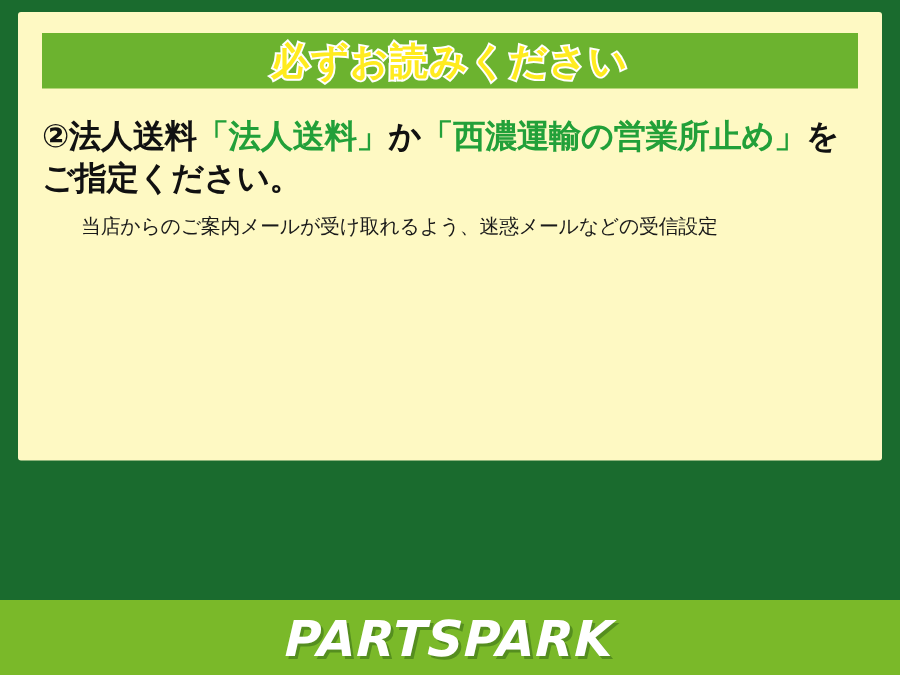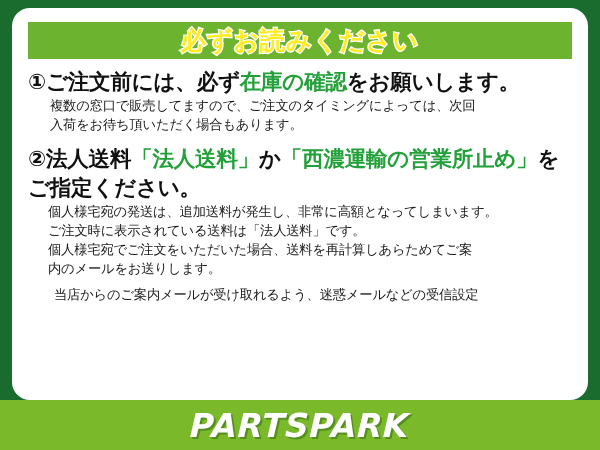--- a/index.html
+++ b/index.html
@@ -24,24 +24,24 @@
     background: #1a6b2e;              
     overflow: hidden;
   }
 
   
   #notice-panel {
     position: absolute;
     left: 12px;
     top: 8px;
     width: 576px;
-    height: 392px;
+    height: 299px;
     box-sizing: border-box;
-    background: #ffffff;
-    border-radius: 18px;
+    background: #fef9c3;
+    border-radius: 2px;
     overflow: hidden;
   }
 
   
   #header-banner {
     position: absolute;
     left: 16px;
     top: 14px;
     width: 544px;
     height: 37px;
@@ -135,38 +135,25 @@
 
   <div id="notice-panel">
 
     <div id="header-banner">
       <span id="header-title">必ずお読みください</span>
     </div>
 
     <div id="notice-items">
 
       <div class="notice-item" id="item-1">
-        <div class="item-heading">
-          <span>①</span><span>ご注文前には、必ず</span><span class="hl">在庫の確認</span><span>をお願いします。</span>
-        </div>
-        <div class="item-body">
-          <div>複数の窓口で販売してますので、ご注文のタイミングによっては、次回</div>
-          <div>入荷をお待ち頂いただく場合もあります。</div>
-        </div>
       </div>
 
       <div class="notice-item" id="item-2">
         <div class="item-heading wrap">
           <span>②</span><span>法人送料</span><span class="hl">「法人送料」</span><span>か</span><span class="hl">「西濃運輸の営業所止め」</span><span>をご指定ください。</span>
-        </div>
-        <div class="item-body">
-          <div>個人様宅宛の発送は、追加送料が発生し、非常に高額となってしまいます。</div>
-          <div>ご注文時に表示されている送料は「法人送料」です。</div>
-          <div>個人様宅宛でご注文をいただいた場合、送料を再計算しあらためてご案</div>
-          <div>内のメールをお送りします。</div>
         </div>
       </div>
 
       <div class="notice-item" id="item-3">
         <div class="item-body">
           <div>当店からのご案内メールが受け取れるよう、迷惑メールなどの受信設定</div>
         </div>
       </div>
 
     </div>

